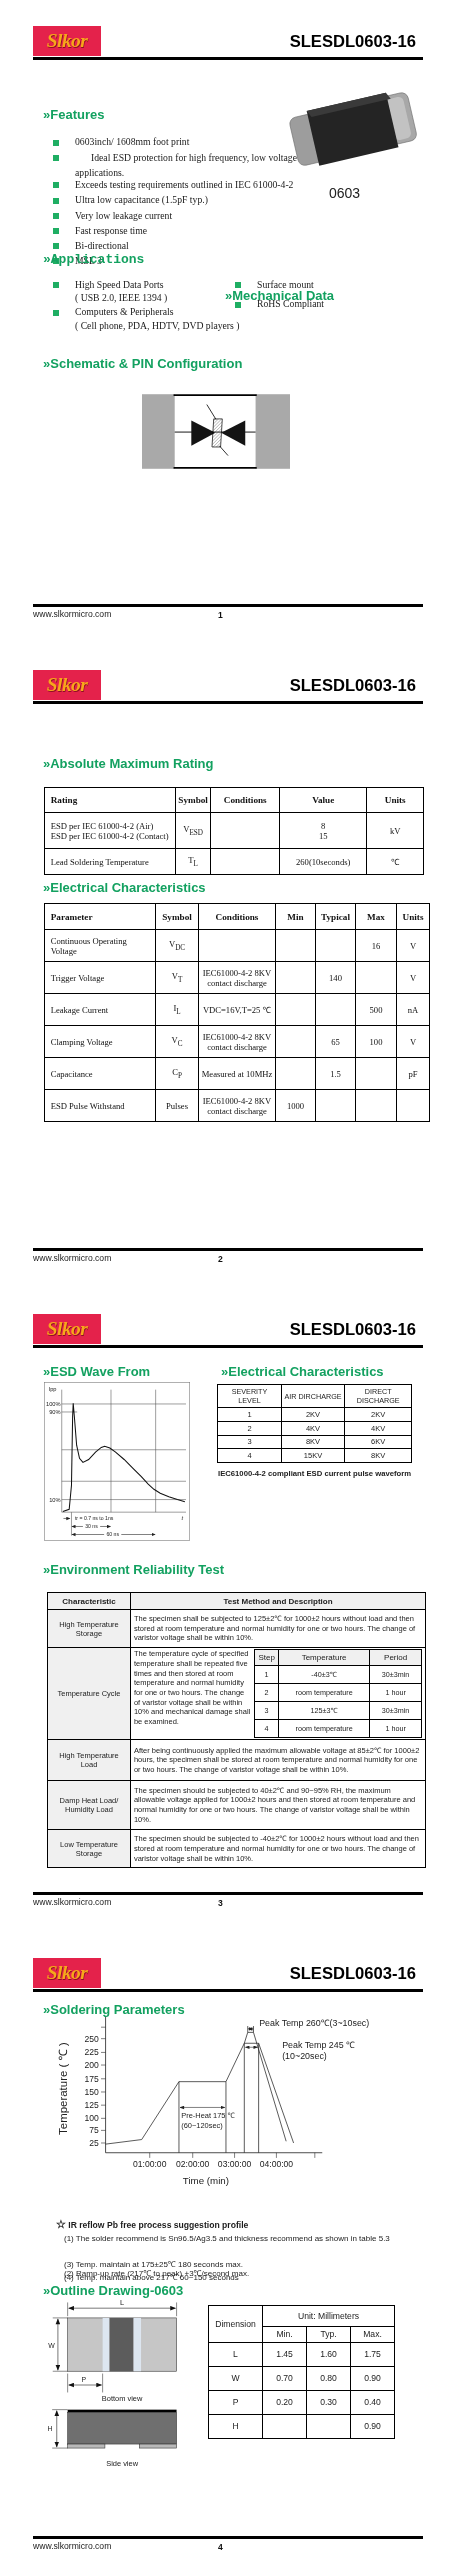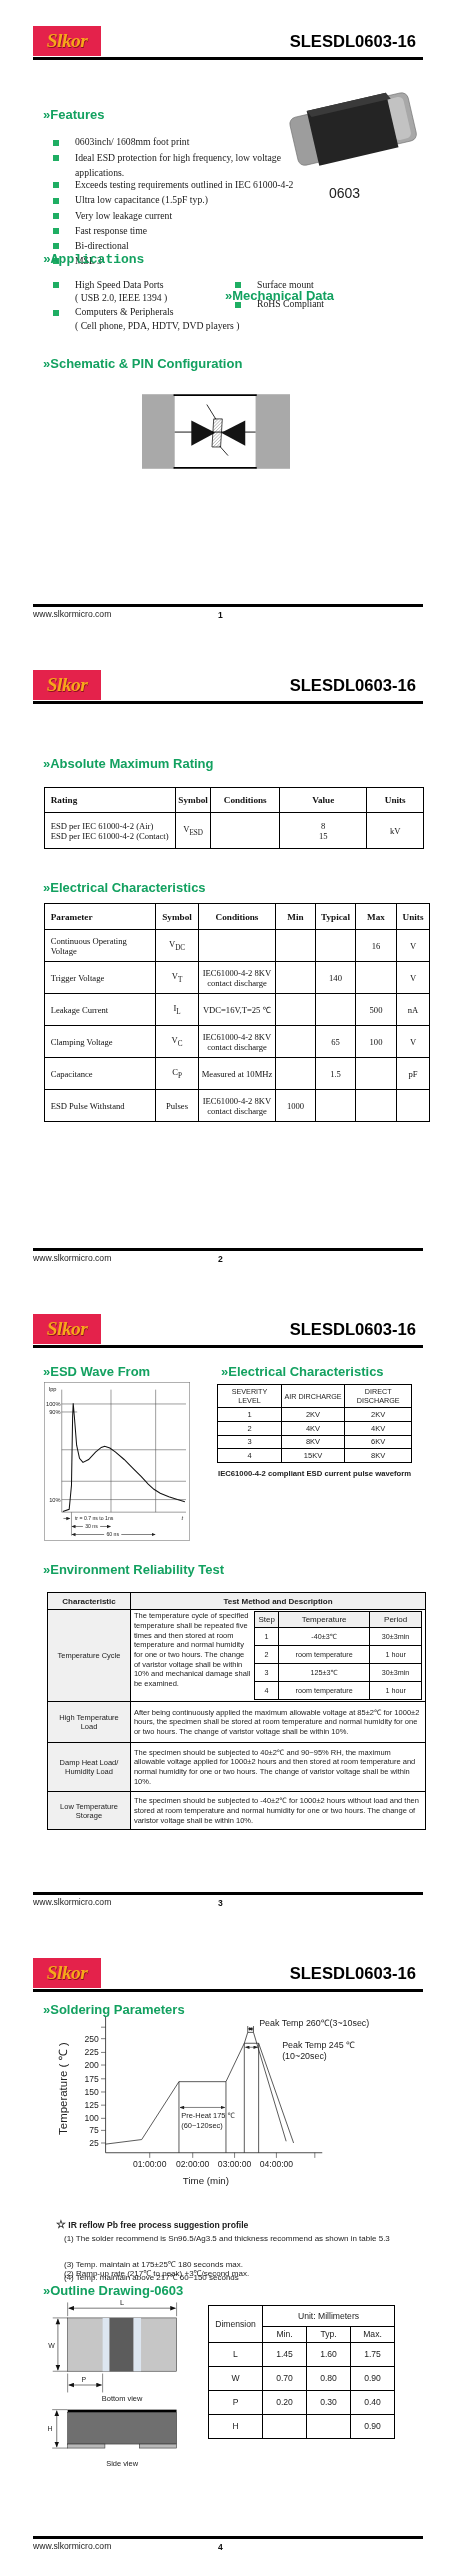--- a/index.html
+++ b/index.html
@@ -54,21 +54,21 @@
     <div class="abs logo">
         <span class="logo-text">Slkor</span>
       </div>
     <div class="abs doctitle">SLESDL0603-16</div>
     <div class="abs hrule"></div>
 
     <div class="abs h2" style="left:43px;top:107px;">»Features</div>
     <div class="abs sq" style="left:53px;top:140px;"></div>
     <div class="abs ser" style="left:75px;top:136px;">0603inch/ 1608mm foot print</div>
     <div class="abs sq" style="left:53px;top:155px;"></div>
-    <div class="abs ser" style="left:75px;top:152px;">Ideal ESD protection for high frequency, low voltage</div>
+    <div class="abs ser" style="left:91px;top:152px;">Ideal ESD protection for high frequency, low voltage</div>
     <div class="abs ser" style="left:75px;top:167px;">applications.</div>
     <div class="abs sq" style="left:53px;top:182px;"></div>
     <div class="abs ser" style="left:75px;top:179px;">Exceeds testing requirements outlined in IEC 61000-4-2</div>
     <div class="abs sq" style="left:53px;top:198px;"></div>
     <div class="abs ser" style="left:75px;top:194px;">Ultra low capacitance (1.5pF typ.)</div>
     <div class="abs sq" style="left:53px;top:213px;"></div>
     <div class="abs ser" style="left:75px;top:210px;">Very low leakage current</div>
     <div class="abs sq" style="left:53px;top:228px;"></div>
     <div class="abs ser" style="left:75px;top:225px;">Fast response time</div>
     <div class="abs sq" style="left:53px;top:243px;"></div>
@@ -158,20 +158,27 @@
               <div>ESD per IEC 61000-4-2 (Air)</div>
               <div>ESD per IEC 61000-4-2 (Contact)</div>
             </td>
         <td><span>V</span><sub>ESD</sub></td>
         <td></td>
         <td>
               <div>8</div>
               <div>15</div>
             </td>
         <td>kV</td>
+      </tr>
+      <tr style="height:26px;">
+        <td class="l">Lead Soldering Temperature</td>
+        <td><span>T</span><sub>L</sub></td>
+        <td></td>
+        <td>260(10seconds)</td>
+        <td>℃</td>
       </tr>
     </tbody>
       </table>
 
     <div class="abs h2" style="left:43px;top:236px;">»Electrical Characteristics</div>
     <table class="abs dtable" style="left:44px;top:259px;">
       <colgroup>
           <col style="width:111px">
           <col style="width:43px">
           <col style="width:77px">
@@ -355,20 +362,24 @@
     <div class="abs h2" style="left:43px;top:274px;">»Environment Reliability Test</div>
     <table class="abs etable" style="left:47px;top:304px;width:377px;">
       <colgroup>
           <col style="width:83px">
           <col style="width:295px">
         </colgroup>
       <tbody>
           <tr style="height:17px;">
         <th>Characteristic</th>
         <th>Test Method and Description</th>
+      </tr>
+      <tr style="height:38px;">
+        <td class="name">High Temperature Storage</td>
+        <td class="desc">The specimen shall be subjected to 125±2℃  for 1000±2 hours without load and then stored at room temperature and normal humidity for one or two hours. The change of varistor voltage shall be within 10%.</td>
       </tr>
       <tr style="height:89px;">
         <td class="name">Temperature Cycle</td>
         <td class="desc">
           <div class="envflex">
             <div style="flex:1;">The temperature cycle of specified temperature shall be repeated five times and then stored at room temperature and normal humidity for one or two hours. The change of varistor voltage shall be within 10% and mechanical damage shall be examined.</div>
             <table class="steps">
               <colgroup>
                     <col style="width:24px">
                     <col style="width:91px">

